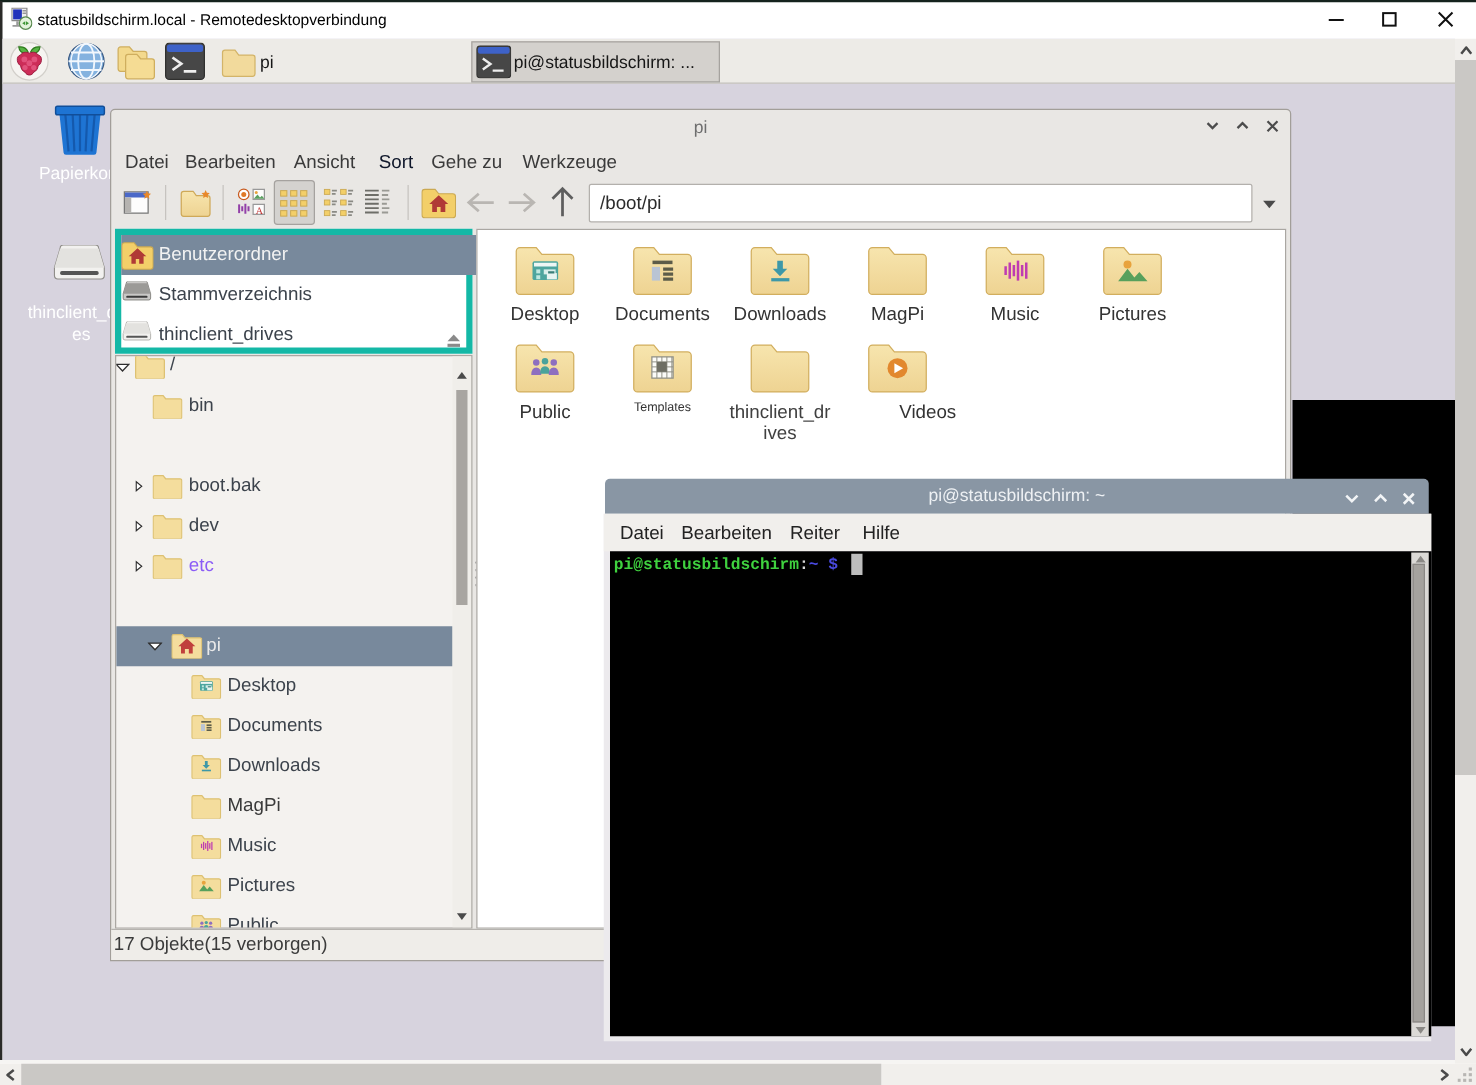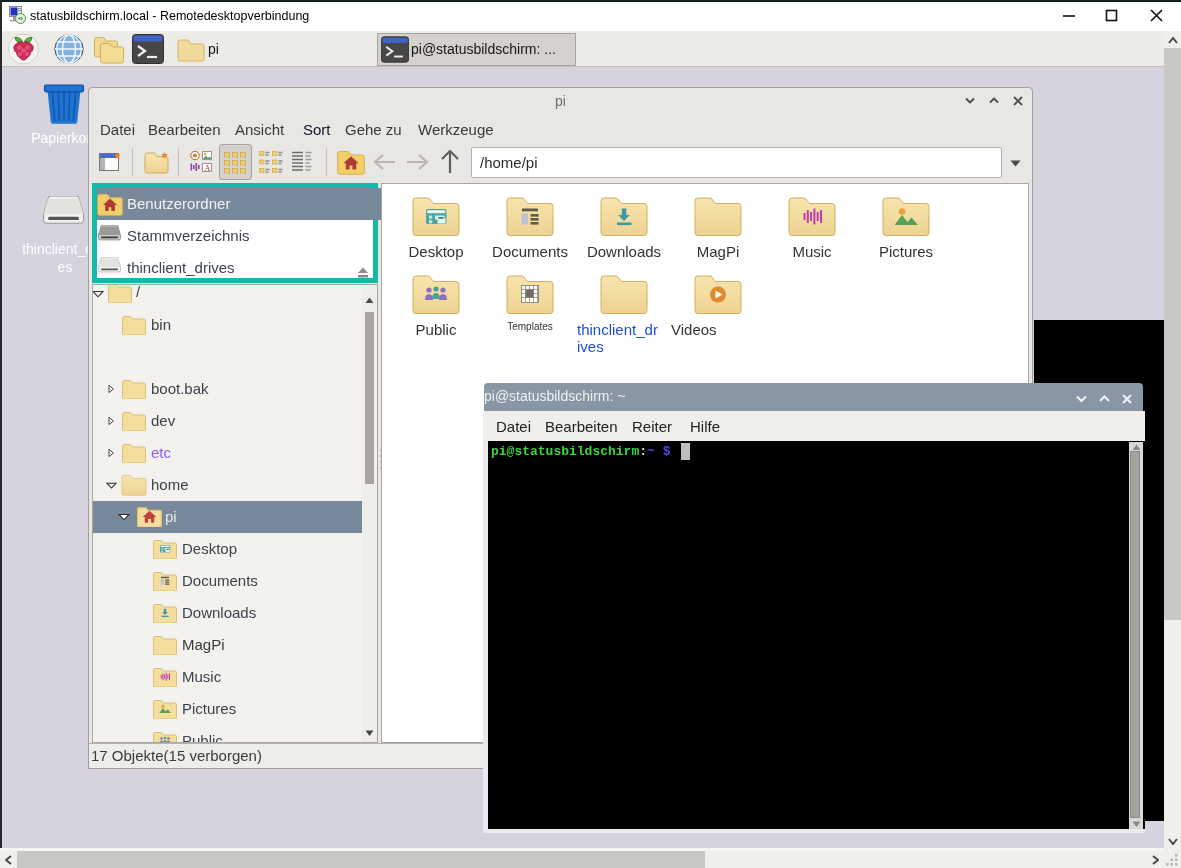--- a/index.html
+++ b/index.html
@@ -272,21 +272,21 @@
     <svg class="a" style="left:284px;top:64px" width="24" height="20" viewBox="0 0 24 20">
       <path d="M22 10 H3 M10 3 l-8 7 l8 7" stroke="#b9b6b2" stroke-width="2.2" fill="none"></path>
     </svg>
     <svg class="a" style="left:316px;top:64px" width="24" height="20" viewBox="0 0 24 20">
       <path d="M2 10 H21 M14 3 l8 7 l-8 7" stroke="#b9b6b2" stroke-width="2.2" fill="none"></path>
     </svg>
     <svg class="a" style="left:350px;top:60px" width="22" height="26" viewBox="0 0 22 26">
       <path d="M11 25 V4 M3 11 l8 -8 l8 8" stroke="#5e5e5e" stroke-width="2.2" fill="none"></path>
     </svg>
     <div class="a" style="left:382px;top:59px;width:531px;height:31px;background:#fff;border:1px solid #b3b0ac;border-radius:2px"></div>
-    <div class="a tx" style="left:391px;top:66px;font-size:15px;color:#2b2b2b">/home/pi</div>
+    <div class="a tx" style="left:391px;top:66px;font-size:15px;color:#2b2b2b">/boot/pi</div>
     <svg class="a" style="left:921px;top:72px" width="11" height="7" viewBox="0 0 11 7">
           <path d="M0.5 0.5 h10 l-5 6 z" fill="#4a4a4a"></path>
         </svg>
 
     <div class="a" style="left:3px;top:95px;width:286px;height:100px;background:#fff;border:5px solid #14b8a6">
       <div class="a" style="left:0;top:0;width:284px;height:32px;background:#78899c"></div>
       <svg class="a" style="left:0px;top:4px" width="26" height="24" viewBox="0 0 48 44">
         <path d="M1 8 a4 4 0 0 1 4 -4 h14 l5 6 h19 a4 4 0 0 1 4 4 v25 a4 4 0 0 1 -4 4 h-38 a4 4 0 0 1 -4 -4 z" fill="#f3cf69" stroke="#cba952" stroke-width="1.5"></path>
         <path d="M24 12 l13 12 h-4 v11 h-6.5 v-7 h-5 v7 h-6.5 v-11 h-4 z" fill="#b03a36"></path>
       </svg>
@@ -341,29 +341,20 @@
       </div>
       <div class="a" style="left:0;top:152px;width:269px;height:32px">
         <svg class="a" style="left:14px;top:11px" width="8" height="10">
               <use href="#exp-c" width="8" height="10"></use>
             </svg>
         <svg class="a" style="left:29px;top:6px" width="24" height="20">
               <use href="#folt" width="24" height="20"></use>
             </svg>
         <div class="a tx" style="left:58px;top:7px;font-size:15px;color:#8b5cf6">etc</div>
       </div>
-      <div class="a" style="left:0;top:184px;width:269px;height:32px">
-        <svg class="a" style="left:13px;top:11px" width="11" height="11">
-              <use href="#exp-o" width="11" height="11"></use>
-            </svg>
-        <svg class="a" style="left:28px;top:6px" width="26" height="21">
-              <use href="#fol" width="26" height="21"></use>
-            </svg>
-        <div class="a tx" style="left:58px;top:7px;font-size:15px;color:#3c434c">home</div>
-      </div>
       <div class="a" style="left:0;top:216px;width:269px;height:32px;background:#78899c">
         <svg class="a" style="left:25px;top:12px" width="12" height="8">
               <use href="#exp-o" width="12" height="8"></use>
             </svg>
         <svg class="a" style="left:44px;top:5px" width="25" height="21">
               <use href="#folt" width="25" height="21"></use>
               <use href="#em-homeT" width="25" height="21"></use>
             </svg>
         <div class="a tx" style="left:72px;top:7px;font-size:15px;color:#e9e9e9">pi</div>
       </div>
@@ -488,39 +479,39 @@
         <svg class="a" style="left:23px;top:0" width="48" height="40">
               <use href="#fol" width="48" height="40"></use>
               <use href="#em-grid" width="48" height="40"></use>
             </svg>
         <div class="a tx" style="left:0;top:46px;width:94px;text-align:center;font-size:10px;color:#333">Templates</div>
       </div>
       <div class="a" style="left:195px;top:91px;width:94px;height:98px">
         <svg class="a" style="left:23px;top:0" width="48" height="40">
               <use href="#fol" width="48" height="40"></use>
             </svg>
-        <div class="a" style="left:0;top:46px;width:94px;font-size:15px;color:#1d4ed8">thinclient_dr ives</div>
+        <div class="a" style="left:0;top:46px;width:94px;text-align:center;font-size:15px;color:#404040">thinclient_dr ives</div>
       </div>
       <div class="a" style="left:289px;top:91px;width:94px;height:98px">
         <svg class="a" style="left:23px;top:0" width="48" height="40">
               <use href="#fol" width="48" height="40"></use>
               <use href="#em-play" width="48" height="40"></use>
             </svg>
-        <div class="a tx" style="left:0;top:46px;width:94px;text-align:left;font-size:15px;color:#333">Videos</div>
+        <div class="a tx" style="left:0;top:46px;width:94px;text-align:right;font-size:15px;color:#333">Videos</div>
       </div>
     </div>
 
     <div class="a" style="left:0;top:655px;width:943px;height:25px;background:#efede9;border-top:1px solid #b5b2ae"></div>
     <div class="a tx" style="left:2px;top:659px;font-size:15px;color:#3b3b3b">17 Objekte(15 verborgen)</div>
   </div>
 
   <div class="a" style="left:479px;top:352px;width:664px;height:450px">
     <div class="a" style="left:2px;top:28px;width:662px;height:422px;background:#eceaed"></div>
     <div class="a" style="left:3px;top:0;width:659px;height:28px;background:#8996a4;border-radius:4px 4px 0 0"></div>
-    <div class="a tx" style="left:3px;top:5px;width:659px;text-align:left;font-size:14px;color:#eef1f4">pi@statusbildschirm: ~</div>
+    <div class="a tx" style="left:3px;top:5px;width:659px;text-align:center;font-size:14px;color:#eef1f4">pi@statusbildschirm: ~</div>
     <svg class="a" style="left:594px;top:11px" width="58" height="11" viewBox="0 0 58 11">
       <path d="M2 2.5 l4.5 4.5 l4.5 -4.5" stroke="#f2f4f6" stroke-width="2" fill="none"></path>
       <path d="M25 7 l4.5 -4.5 l4.5 4.5" stroke="#f2f4f6" stroke-width="2" fill="none"></path>
       <path d="M48 1 l8 8 m0 -8 l-8 8" stroke="#f2f4f6" stroke-width="2" fill="none"></path>
     </svg>
     <div class="a" style="left:2px;top:28px;width:662px;height:30px;background:#f1efec"></div>
     <div class="a tx" style="left:15px;top:35px;font-size:15px;color:#222">Datei</div>
     <div class="a tx" style="left:64px;top:35px;font-size:15px;color:#222">Bearbeiten</div>
     <div class="a tx" style="left:151px;top:35px;font-size:15px;color:#222">Reiter</div>
     <div class="a tx" style="left:209px;top:35px;font-size:15px;color:#222">Hilfe</div>

